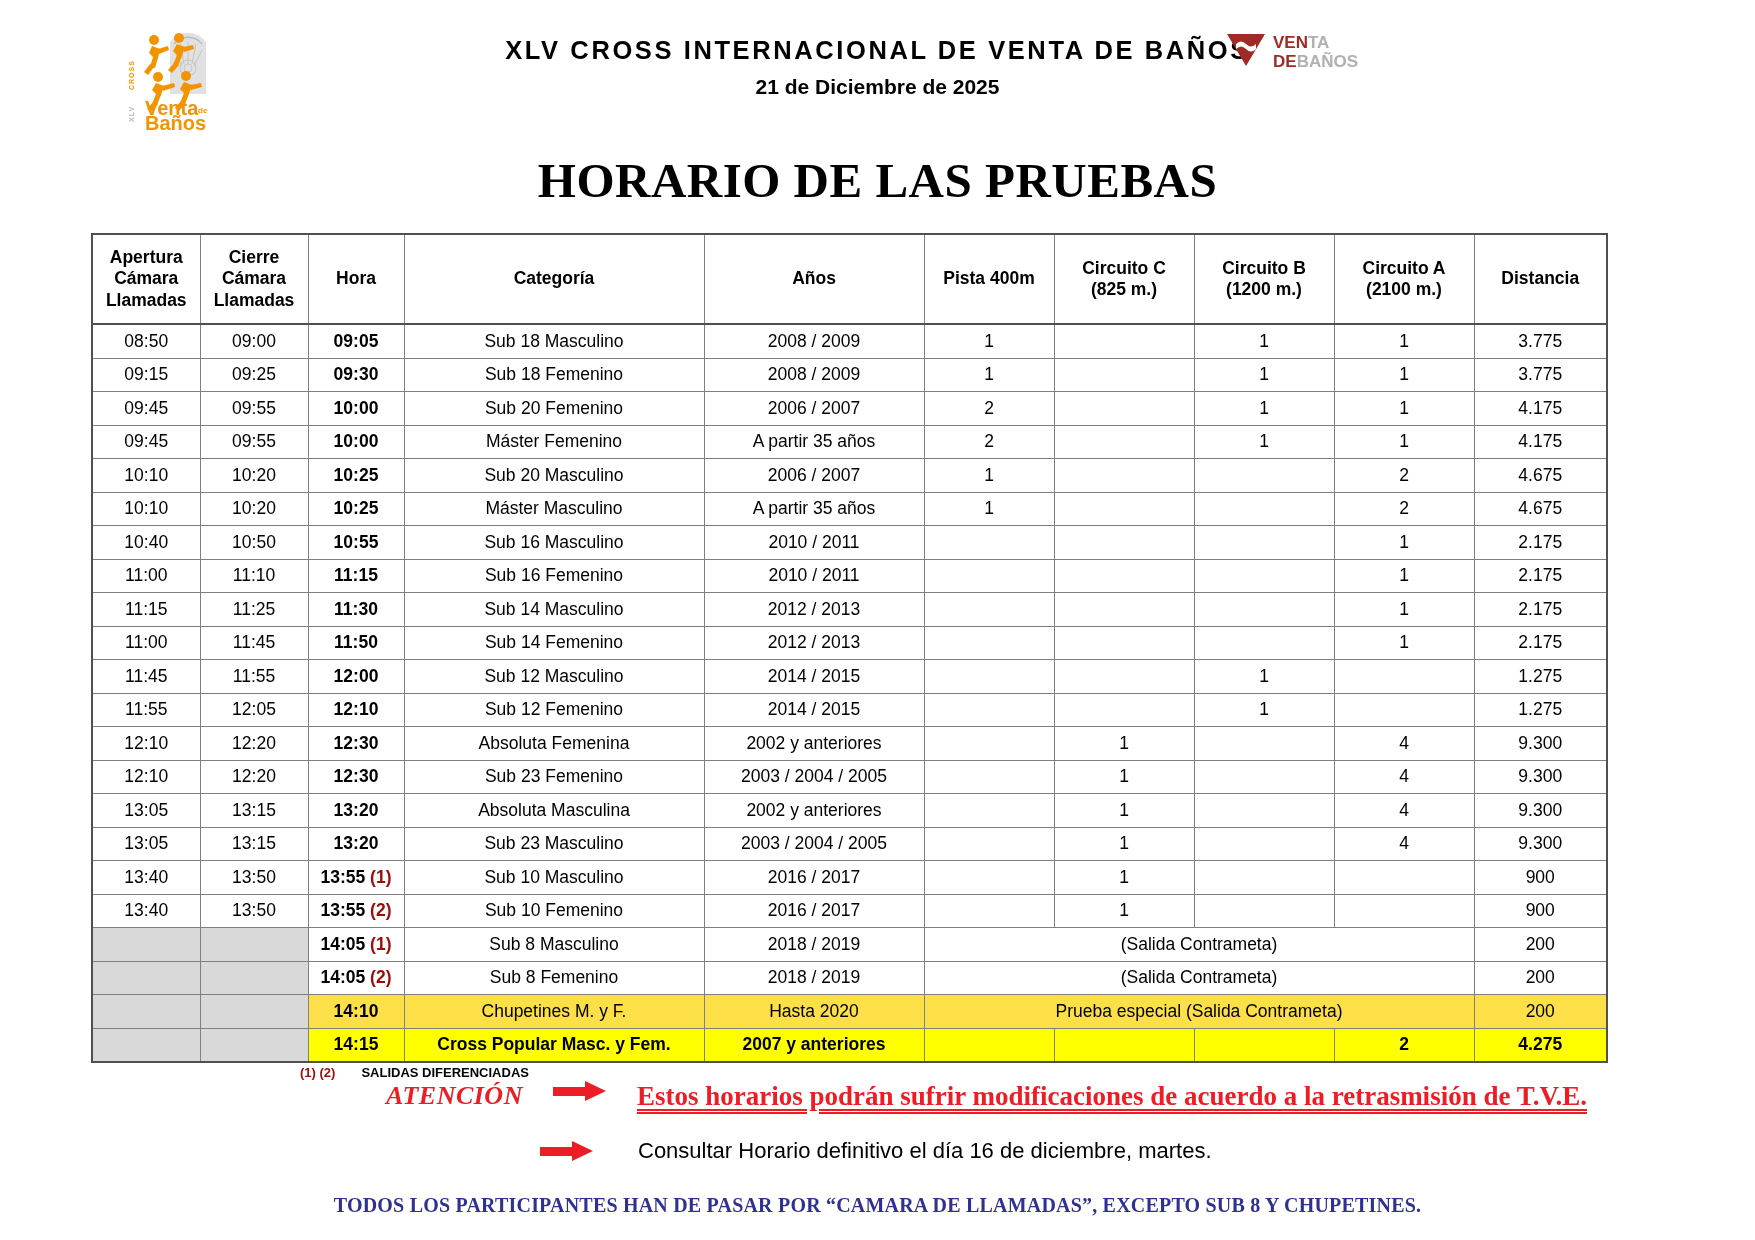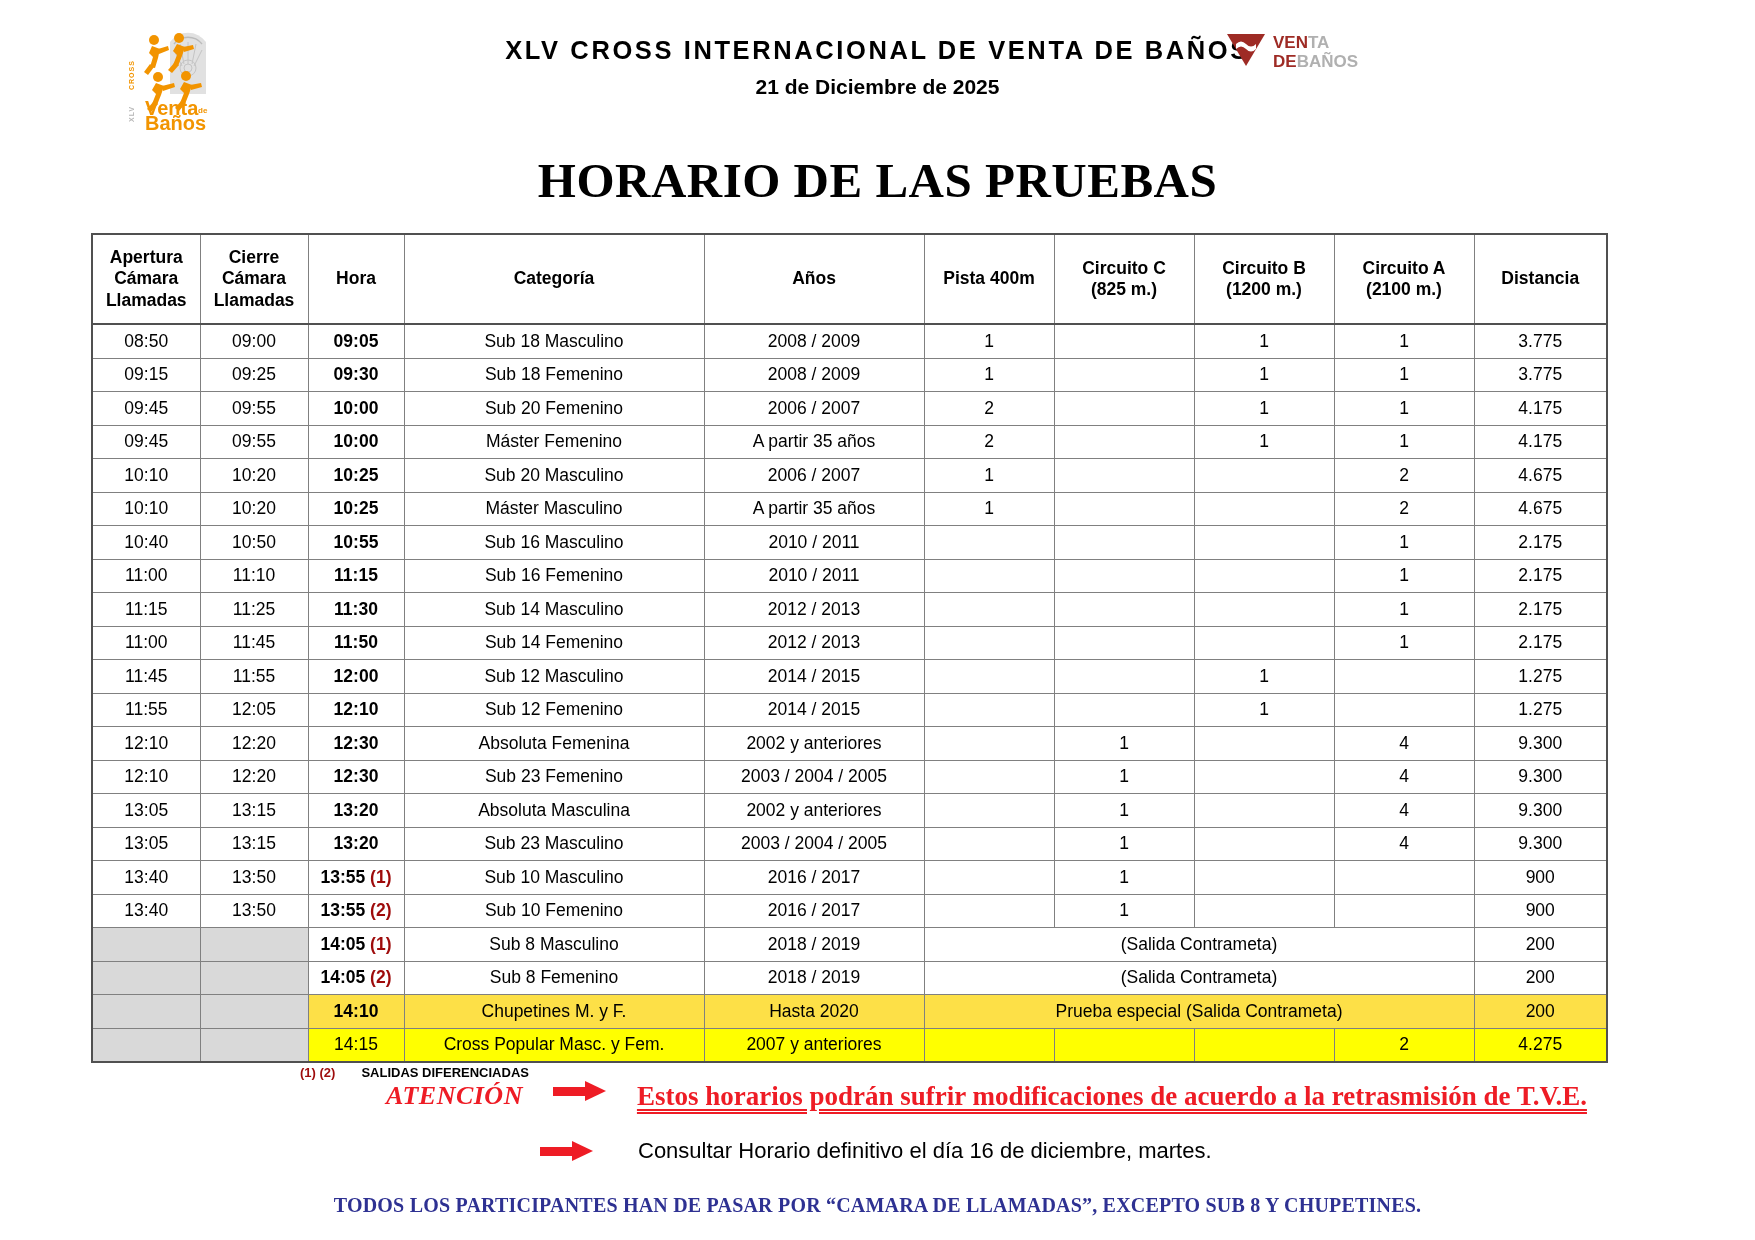--- a/index.html
+++ b/index.html
@@ -102,21 +102,21 @@
   table.schedule thead tr th:last-child  { border-right: 2px solid #505050; }
   table.schedule tbody tr td:first-child { border-left: 2px solid #505050; }
   table.schedule tbody tr td:last-child  { border-right: 2px solid #505050; }
   table.schedule tbody tr:last-child td  { border-bottom: 2px solid #505050; }
   table.schedule thead tr th { border-bottom: 2px solid #505050; }
 
   .c-hora   { font-weight: bold; }
   .mark     { color: #9e0b0b; font-weight: bold; }
   .gray     { background: #d9d9d9; }
   .pink     { background: #fde047; }
-  .yellow   { background: #ffff00; font-weight: normal; margin-left: 24px; }
+  .yellow   { background: #ffff00; font-weight: bold; margin-left: 24px; }
 
   
   col.w-ap   { width: 108px; }
   col.w-ci   { width: 108px; }
   col.w-ho   { width: 96px; }
   col.w-ca   { width: 300px; }
   col.w-an   { width: 220px; }
   col.w-pi   { width: 130px; }
   col.w-cc   { width: 140px; }
   col.w-cb   { width: 140px; }

